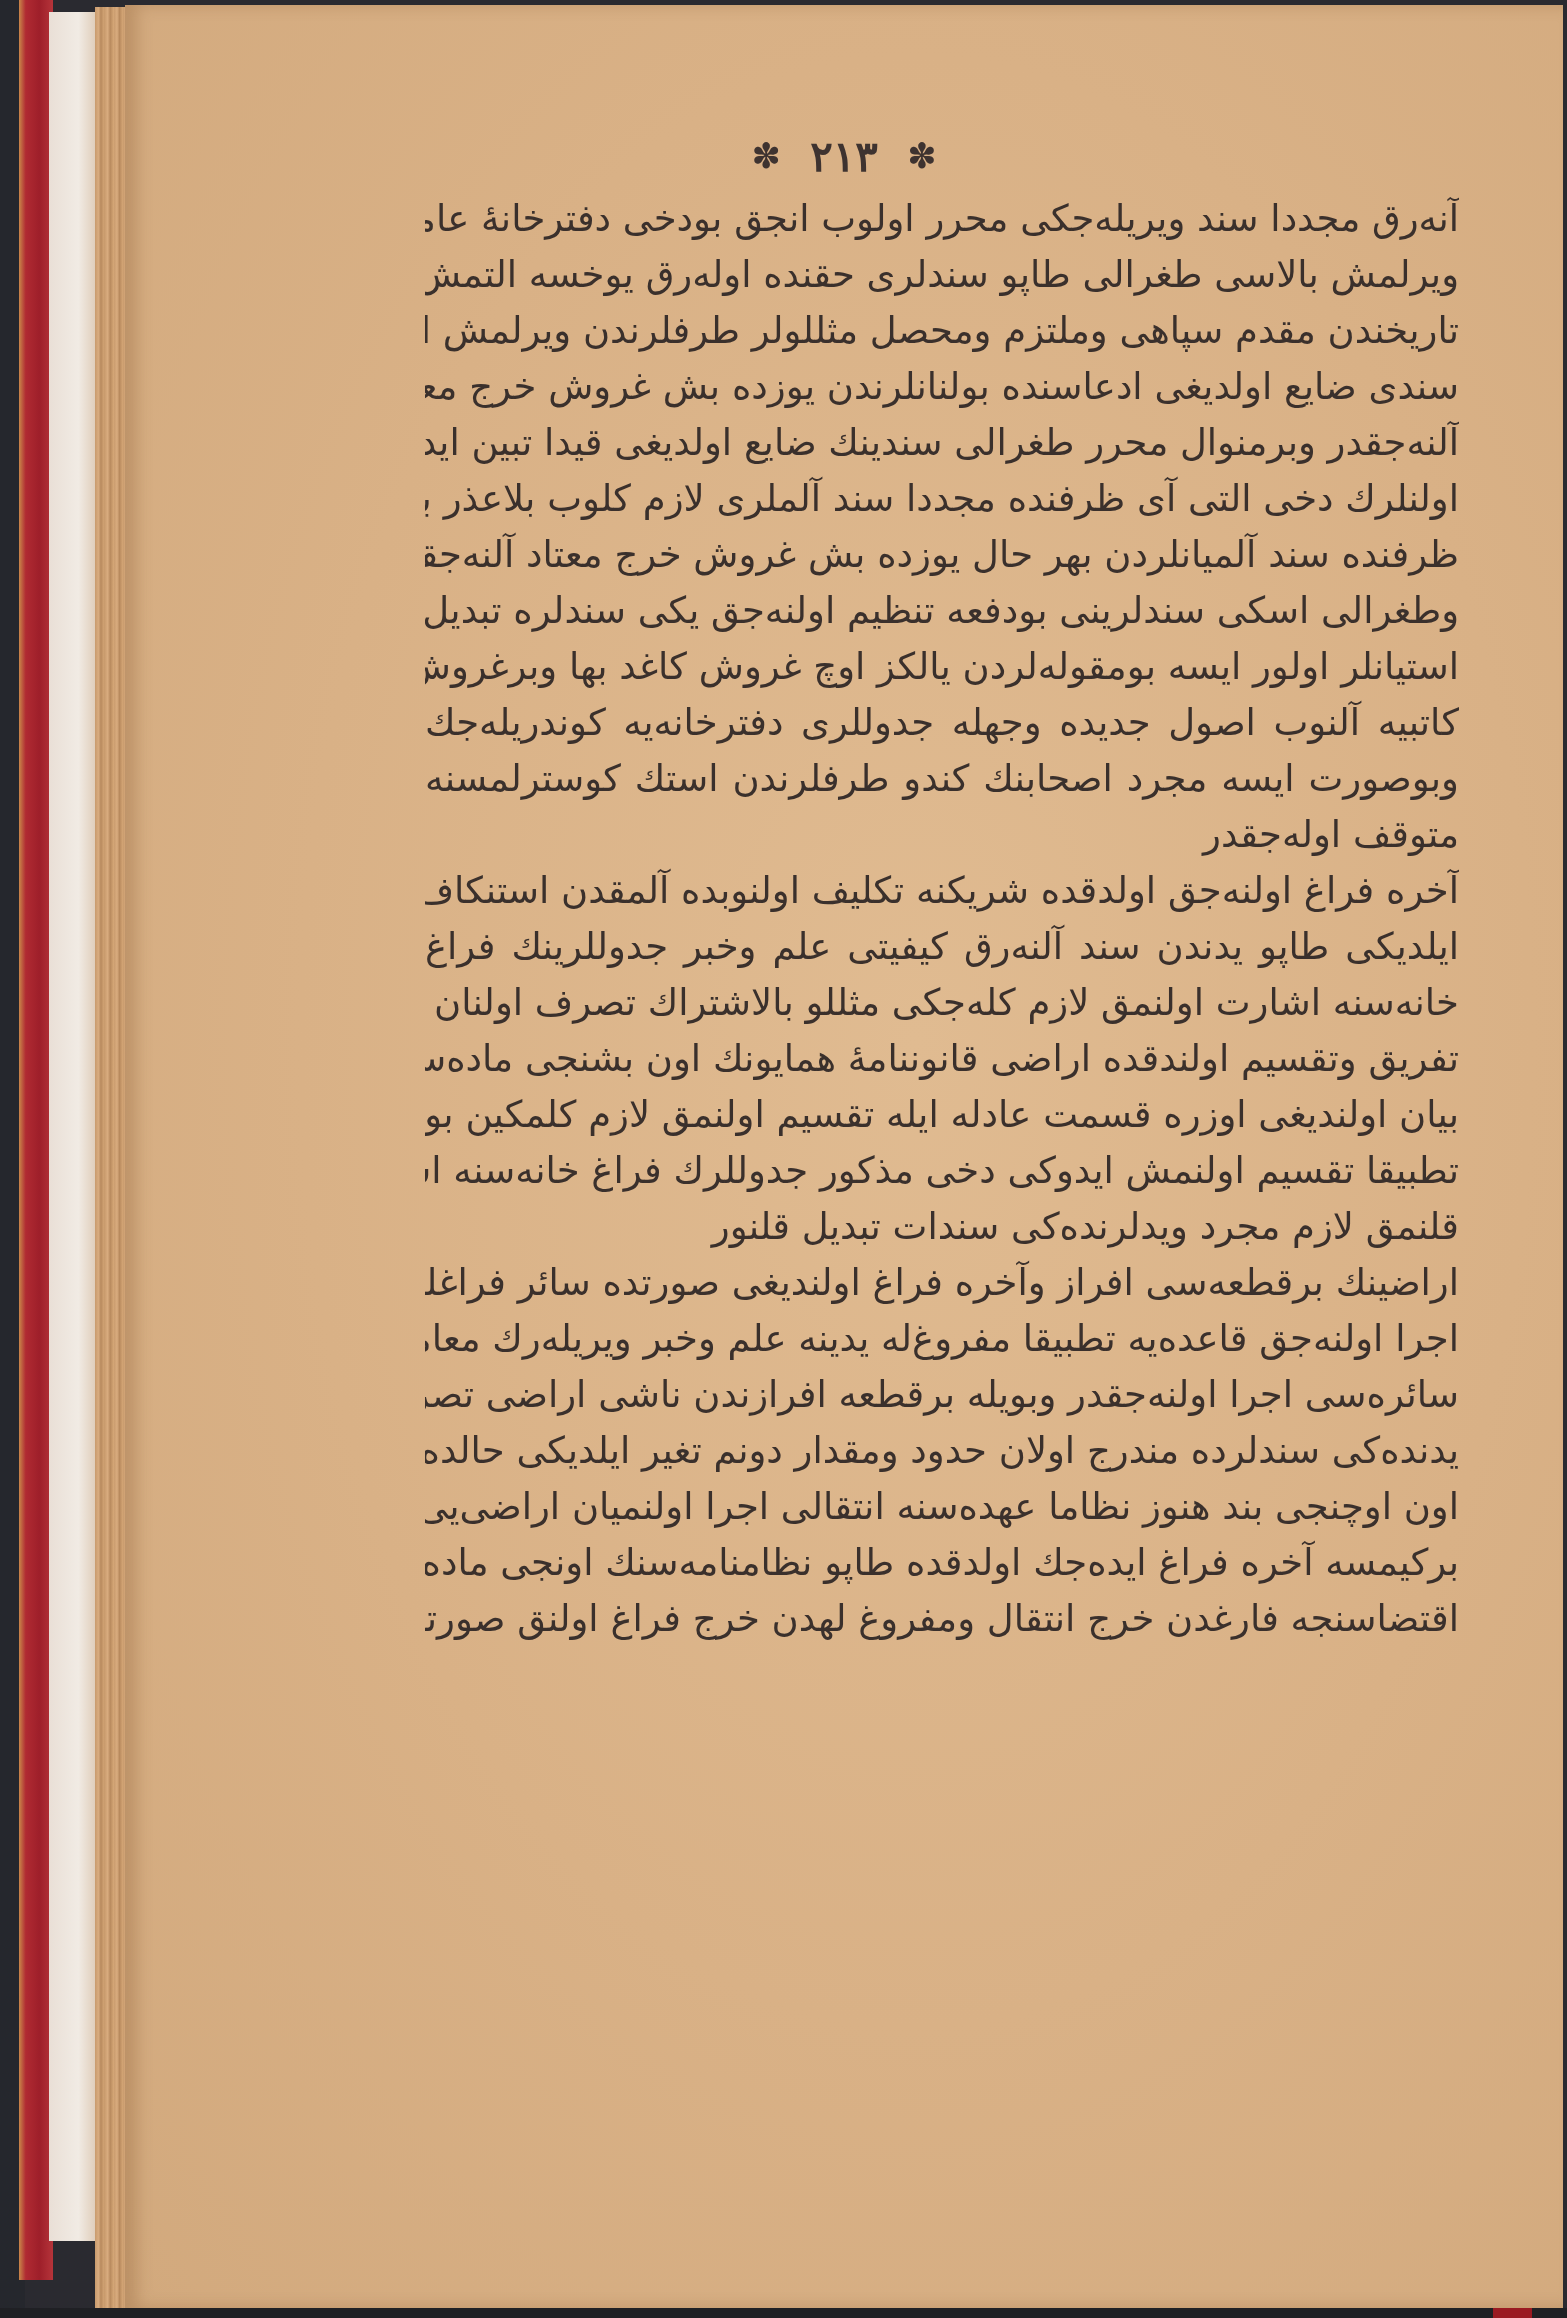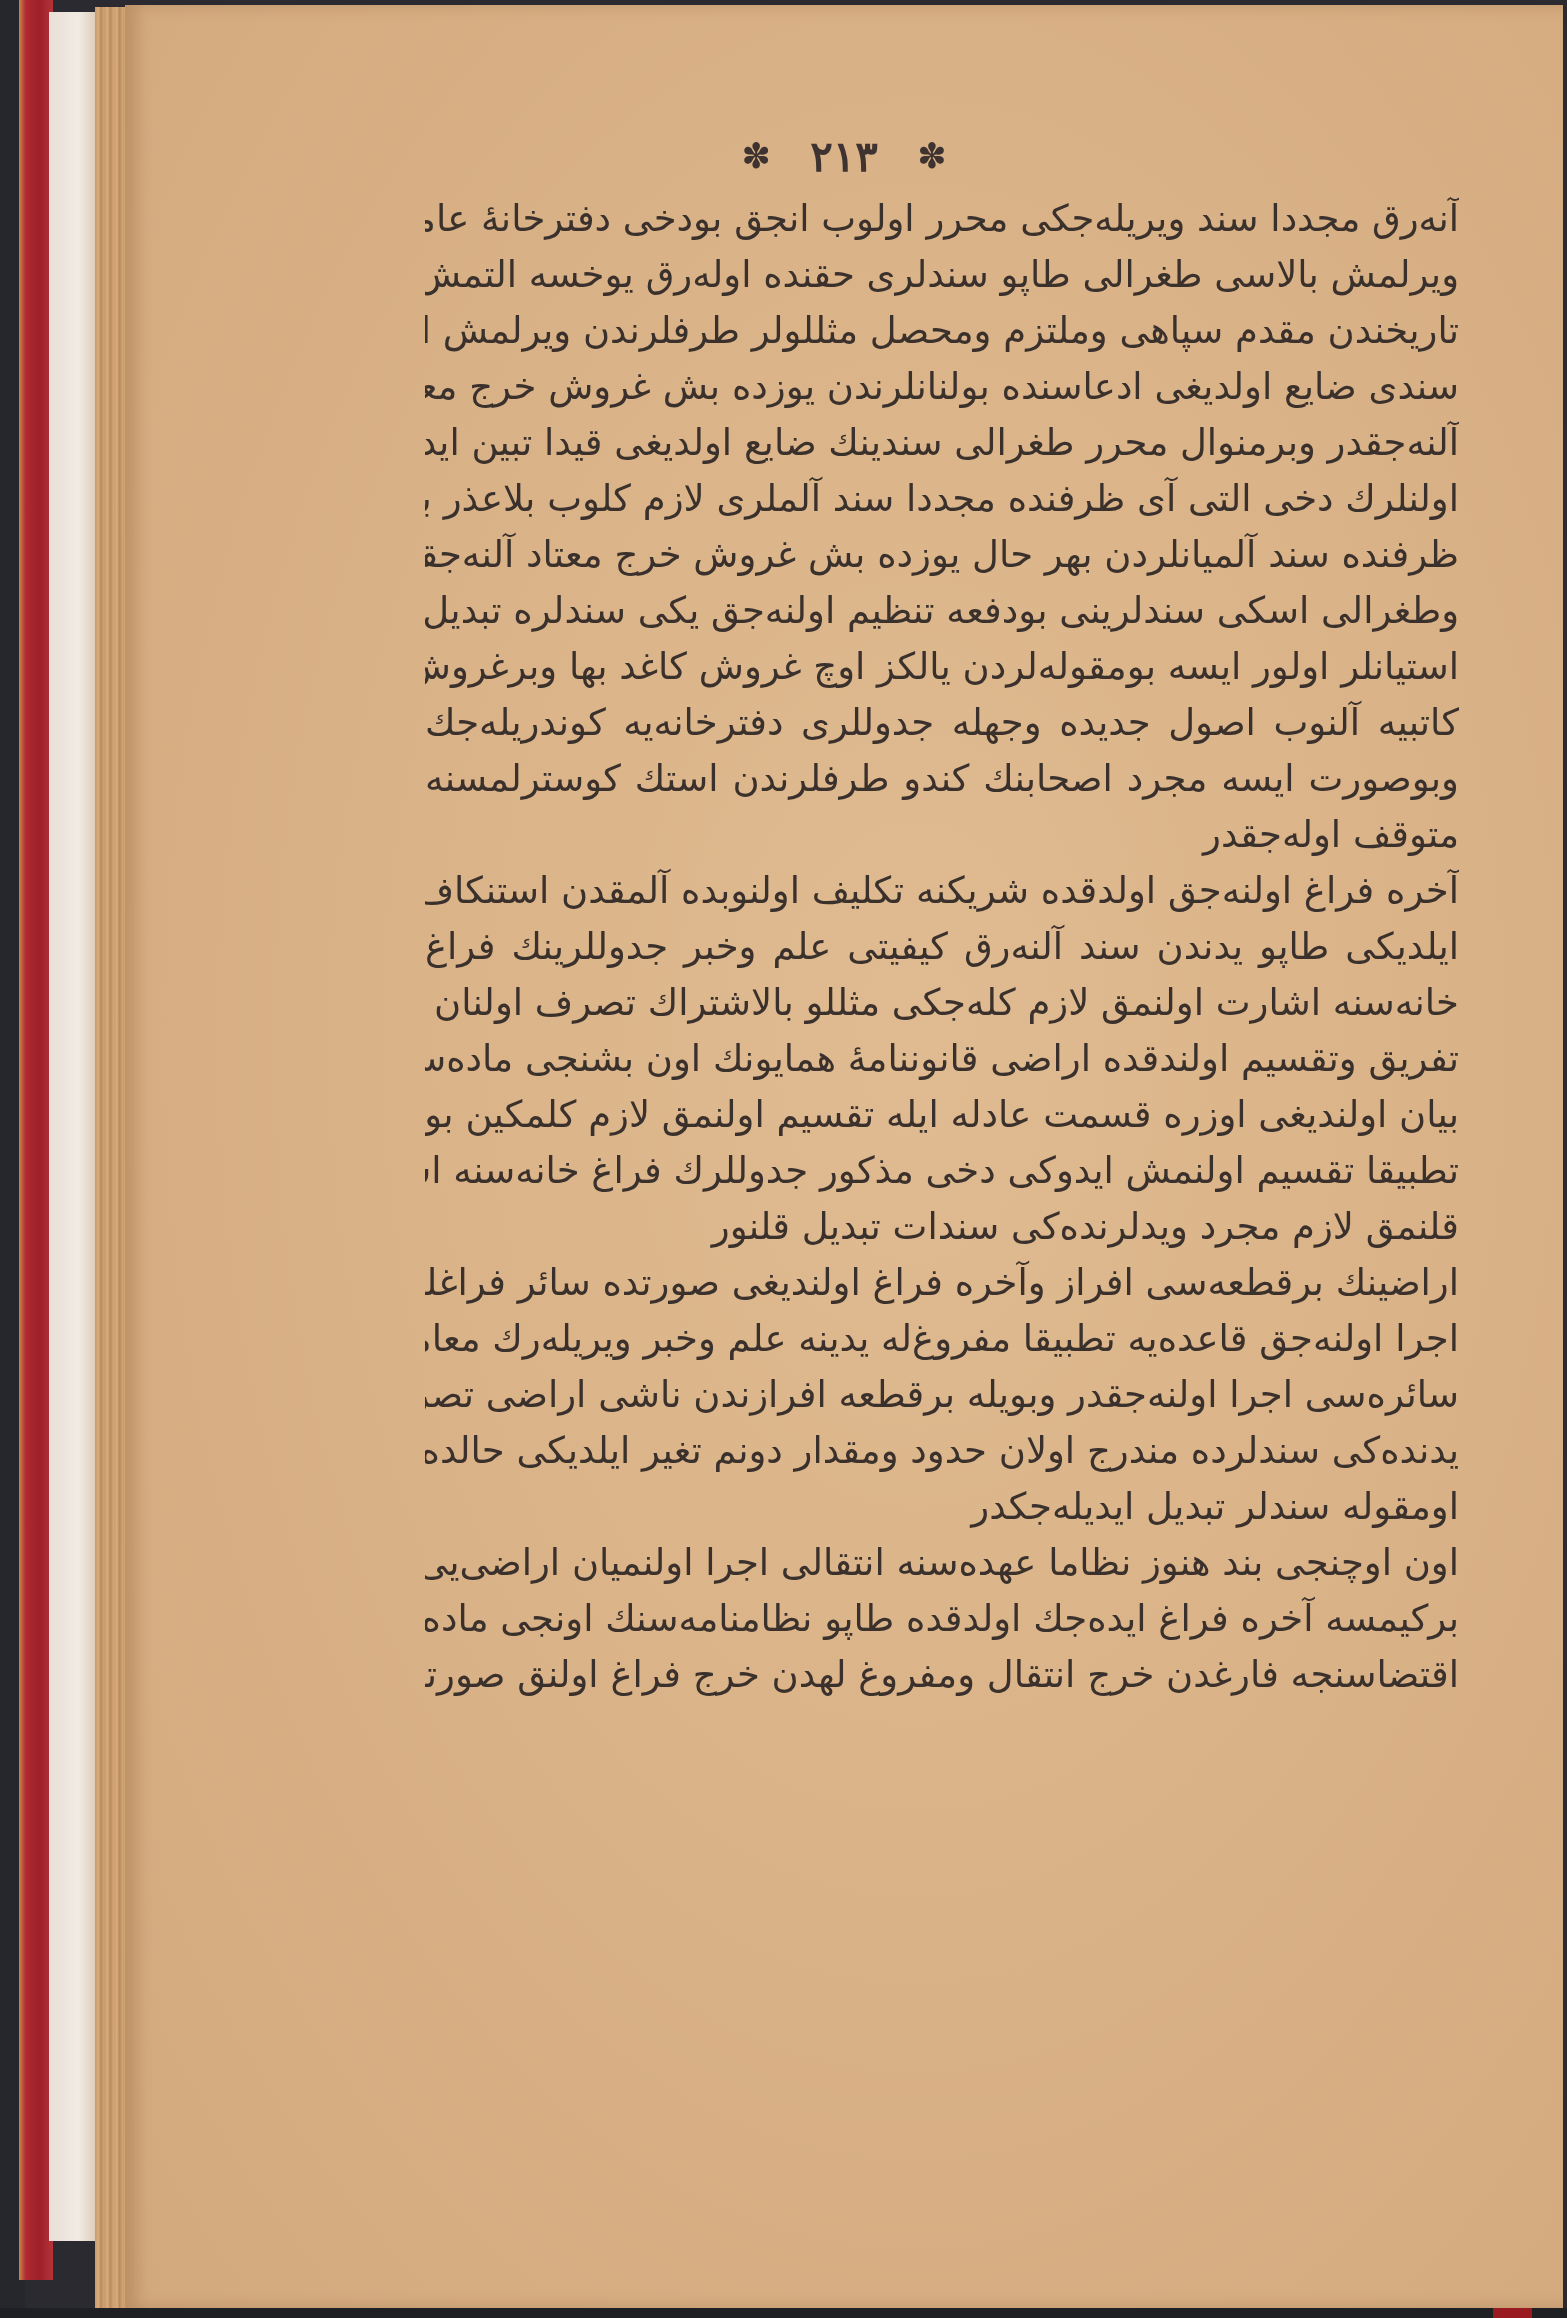--- a/index.html
+++ b/index.html
@@ -36,21 +36,21 @@
   .bottom-red {
     position: absolute; left: 1493px; top: 2308px; width: 39px; height: 11px;
     background: #9a1a22;
   }
   .header {
     position: absolute; left: 0; width: 1438px; top: 118px;
     text-align: center; color: #3e3330;
     font-size: 42px; line-height: 59px;
   }
   .header .orn { font-size: 35px; display: inline-block; vertical-align: middle; }
-  .header .num { display: inline-block; margin: 0 26px; vertical-align: middle; font-weight: bold; }
+  .header .num { display: inline-block; margin: 0 16px; vertical-align: middle; font-weight: bold; }
   .text-block {
     position: absolute; left: 300px; top: 186px; width: 1034px;
     direction: rtl; color: #3a302c;
     font-family: "DejaVu Sans", sans-serif;
     font-size: 37px; line-height: 56px;
   }
   .line {
     display: block; white-space: nowrap; text-align: justify; text-align-last: justify;
     height: 56px; overflow: hidden;
   }
@@ -88,21 +88,20 @@
     <span class="line">ایلدیکی طاپو یدندن سند آلنه‌رق کیفیتی علم وخبر جدوللرینك فراغ</span>
     <span class="line">خانه‌سنه اشارت اولنمق لازم کله‌جکی مثللو بالاشتراك تصرف اولنان اراضی</span>
     <span class="line">تفریق وتقسیم اولندقده اراضی قانوننامهٔ همایونك اون بشنجی ماده‌سنده</span>
     <span class="line">بیان اولندیغی اوزره قسمت عادله ایله تقسیم اولنمق لازم کلمکین بویله قانونه</span>
     <span class="line">تطبیقا تقسیم اولنمش ایدوکی دخی مذکور جدوللرك فراغ خانه‌سنه اشارت</span>
     <span class="line short">قلنمق لازم مجرد ویدلرنده‌کی سندات تبدیل قلنور</span>
     <span class="line">اراضینك برقطعه‌سی افراز وآخره فراغ اولندیغی صورتده سائر فراغلرده</span>
     <span class="line">اجرا اولنه‌جق قاعده‌یه تطبیقا مفروغ‌له یدینه علم وخبر ویریله‌رك معاملات</span>
     <span class="line">سائره‌سی اجرا اولنه‌جقدر وبویله برقطعه افرازندن ناشی اراضی تصرفنك</span>
     <span class="line">یدنده‌کی سندلرده مندرج اولان حدود ومقدار دونم تغیر ایلدیکی حالده</span>
-    <span class="line short">اومقوله سندلر تبدیل ایدیله‌جکدر</span>
     <span class="line">اون اوچنجی بند    هنوز نظاما عهده‌سنه انتقالی اجرا اولنمیان اراضی‌یی</span>
     <span class="line">برکیمسه آخره فراغ ایده‌جك اولدقده طاپو نظامنامه‌سنك اونجی ماده‌سی</span>
     <span class="line">اقتضاسنجه فارغدن خرج انتقال ومفروغ لهدن خرج فراغ اولنق صورتده</span>
   </div>
 </div>
 
 <div class="bottom-strip"></div>
 <div class="bottom-red"></div>
 
 

